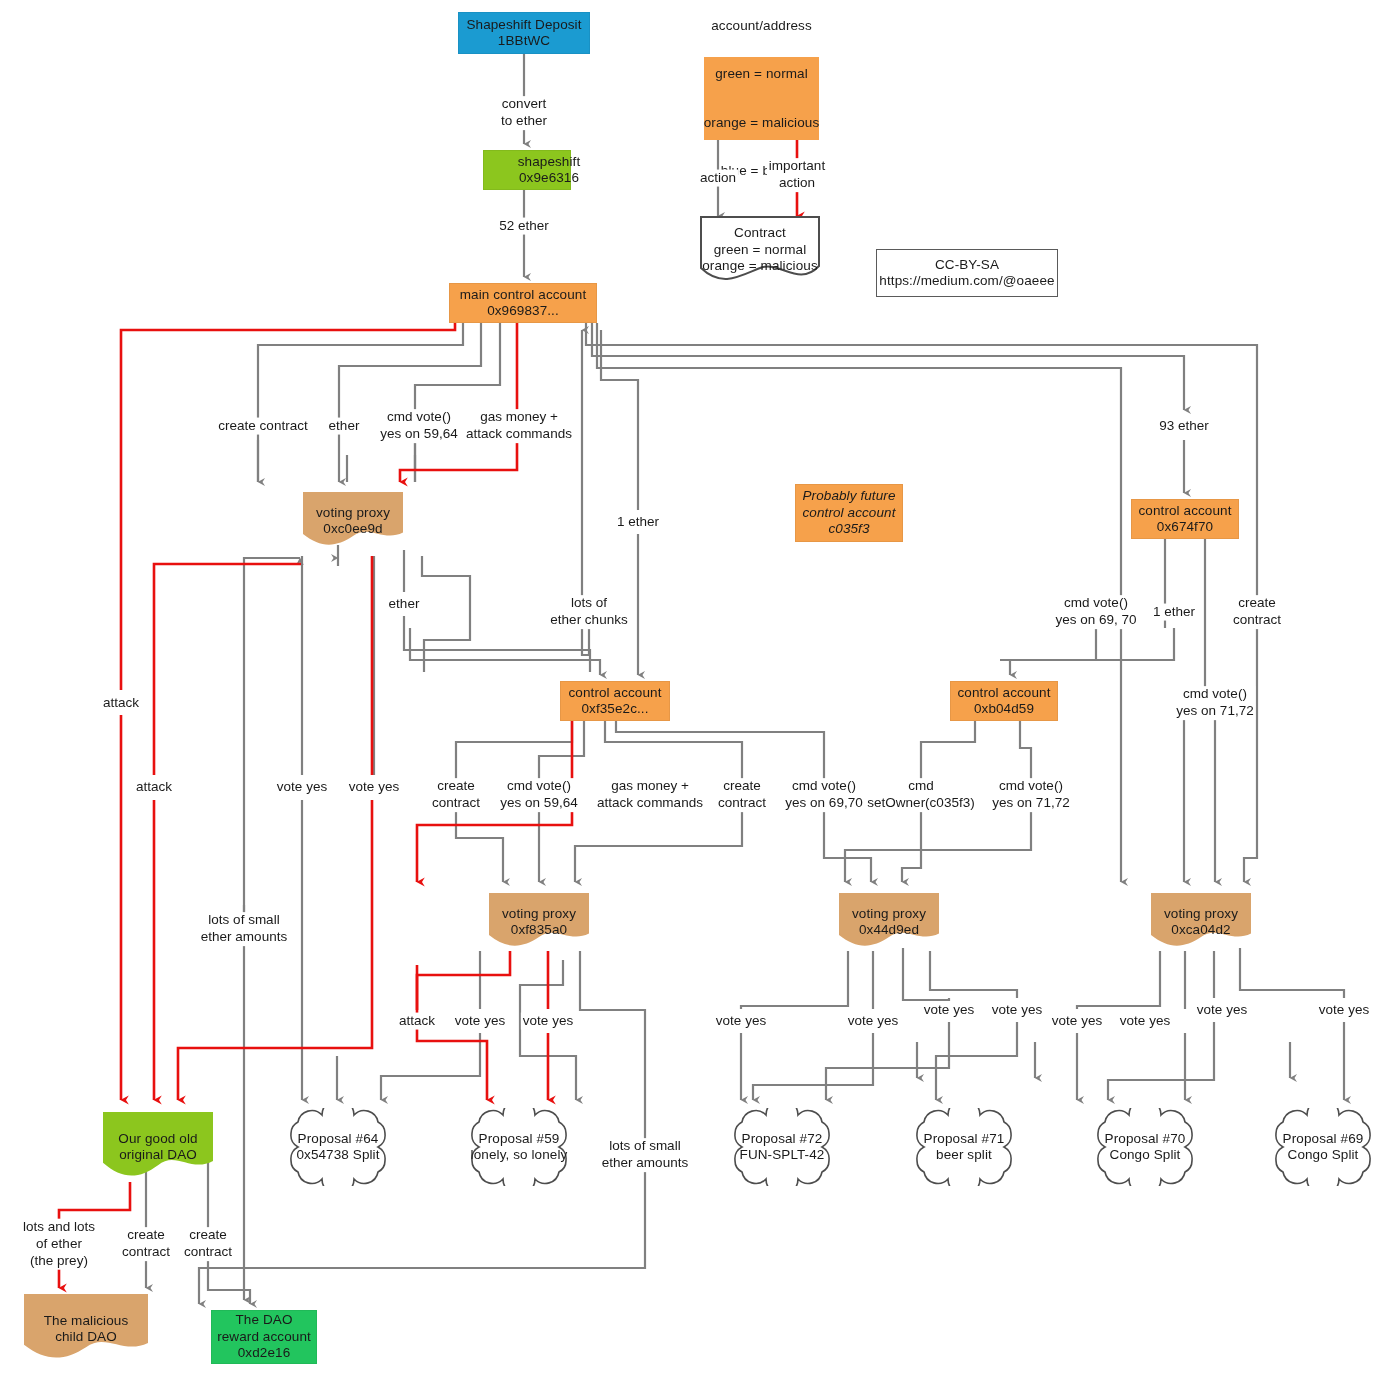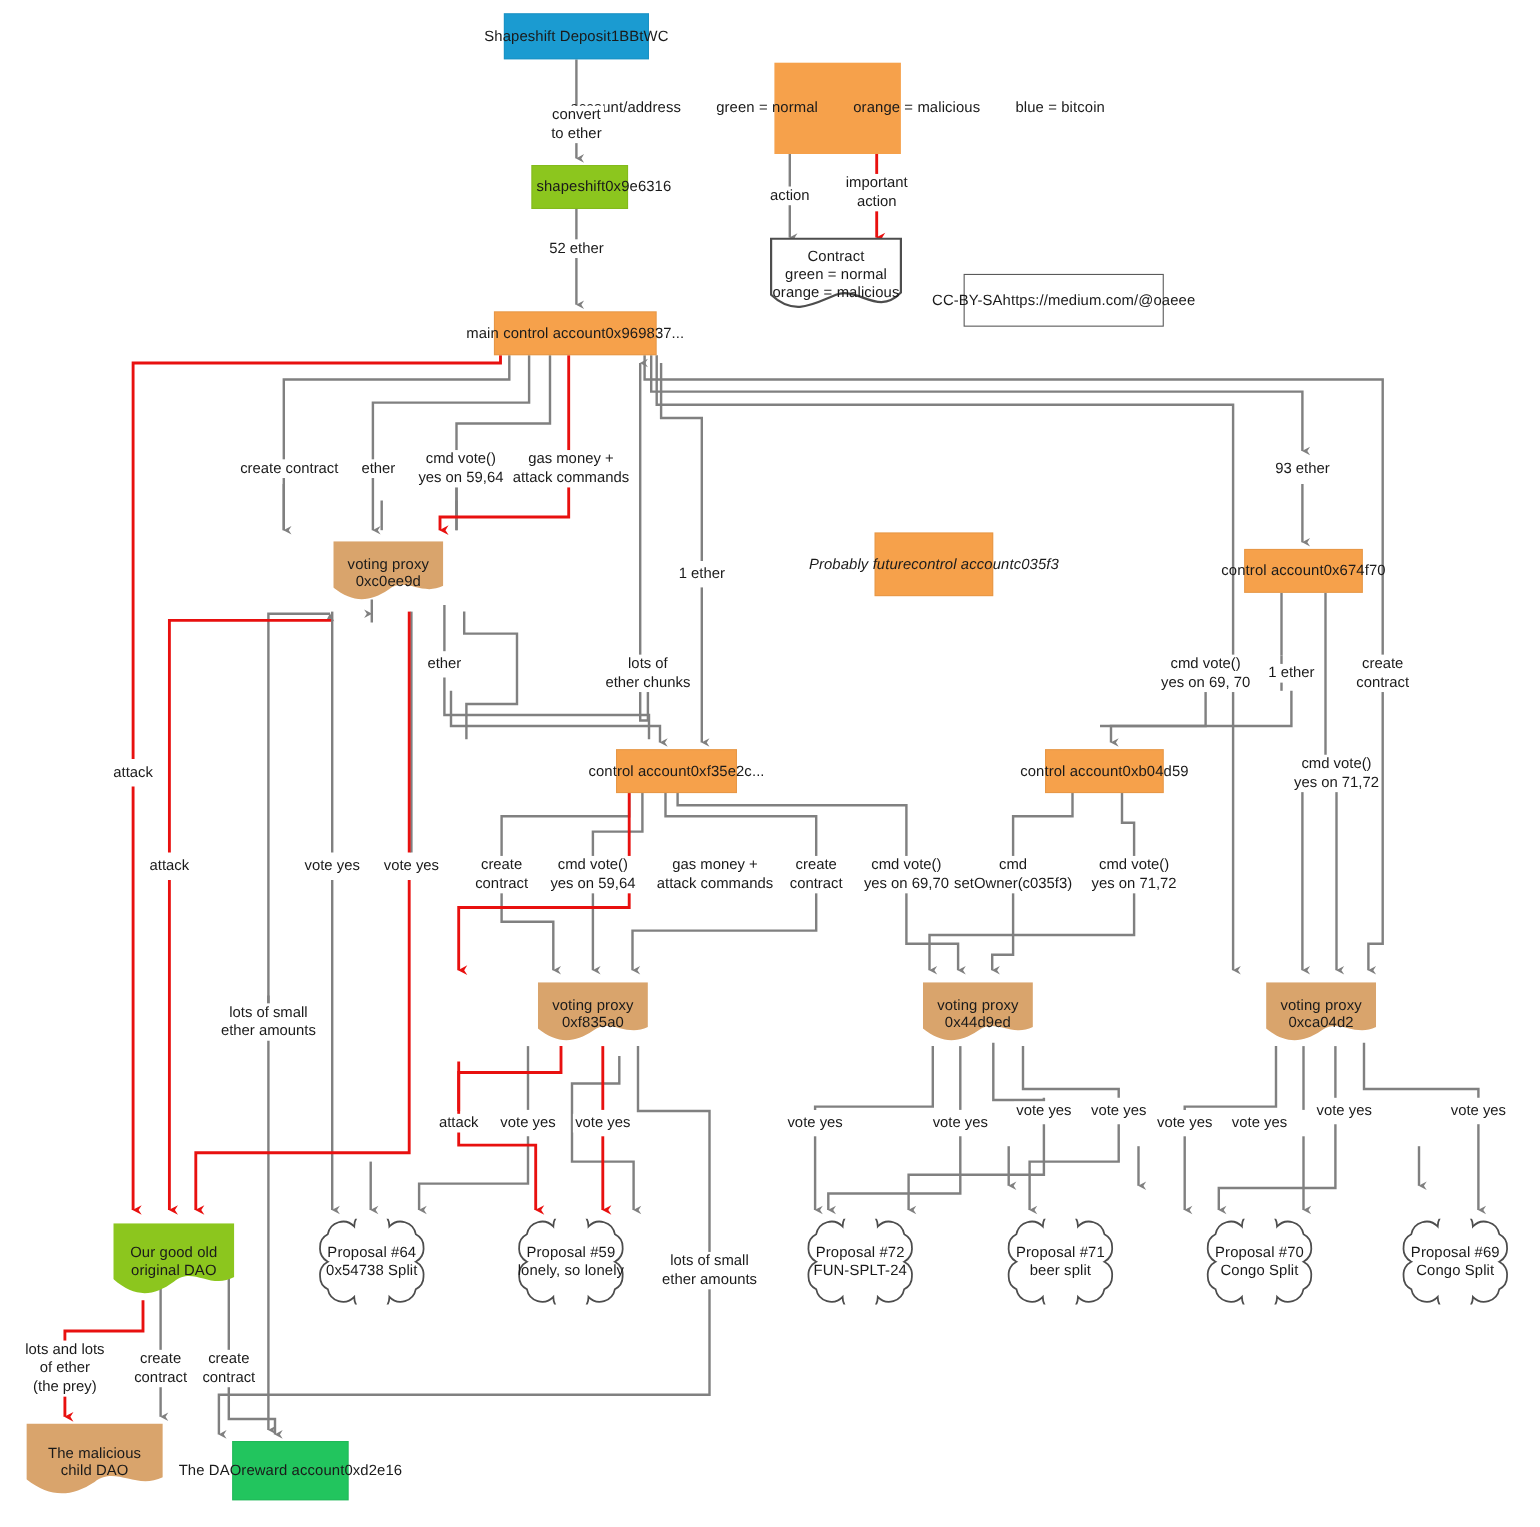--- a/index.html
+++ b/index.html
@@ -1,21 +1,21 @@
 <!DOCTYPE html>
 <html><head>
 <meta charset="utf-8">
 <title>The DAO attack flow diagram</title>
 <style>
   html,body{margin:0;padding:0;background:#fff;}
   body{font-family:"Liberation Sans","DejaVu Sans",sans-serif;}
   #stage{position:relative;width:1400px;height:1388px;background:#fff;overflow:hidden;}
   #wires{position:absolute;left:0;top:0;width:1400px;height:1388px;}
 
-  .node{position:absolute;box-sizing:border-box;display:flex;flex-direction:row;
+  .node{position:absolute;box-sizing:border-box;display:flex;flex-direction:column;
         align-items:center;justify-content:center;text-align:center;color:#1a1a1a;
         font-size:13.5px;line-height:1.22;letter-spacing:.1px;}
   .node span{display:block;white-space:nowrap;}
 
   .acct{border:1px solid rgba(0,0,0,.06);}
   .orange{background:#F6A14B;gap:32px;}
 
   
   .contract{background:transparent;}
   .contract .wav{position:absolute;left:0;top:0;width:100%;height:100%;z-index:0;}
@@ -314,21 +314,21 @@
           <span>Proposal #59</span>
           <span>lonely, so lonely</span>
         </div>
       </div>
       <div class="node cloud" style="left: 716px; top: 1108px; width: 132px; height: 78px;">
         <svg class="cl" viewBox="0 0 132 78" preserveAspectRatio="none">
           <path d="M26,14 A14,14 0 0,1 50,7 A15,15 0 0,1 82,7 A14,14 0 0,1 106,14 A13,13 0 0,1 113,26 A13,13 0 0,1 106,39 A13,13 0 0,1 113,52 A13,13 0 0,1 106,64 A14,14 0 0,1 82,71 A15,15 0 0,1 50,71 A14,14 0 0,1 26,64 A13,13 0 0,1 19,52 A13,13 0 0,1 26,39 A13,13 0 0,1 19,26 A13,13 0 0,1 26,14 Z" fill="#ffffff" stroke="#4d4d4d" stroke-width="1.6"></path>
         </svg>
         <div class="txt">
           <span>Proposal #72</span>
-          <span>FUN-SPLT-24</span>
+          <span>FUN-SPLT-42</span>
         </div>
       </div>
       <div class="node cloud" style="left: 898px; top: 1108px; width: 132px; height: 78px;">
         <svg class="cl" viewBox="0 0 132 78" preserveAspectRatio="none">
           <path d="M26,14 A14,14 0 0,1 50,7 A15,15 0 0,1 82,7 A14,14 0 0,1 106,14 A13,13 0 0,1 113,26 A13,13 0 0,1 106,39 A13,13 0 0,1 113,52 A13,13 0 0,1 106,64 A14,14 0 0,1 82,71 A15,15 0 0,1 50,71 A14,14 0 0,1 26,64 A13,13 0 0,1 19,52 A13,13 0 0,1 26,39 A13,13 0 0,1 19,26 A13,13 0 0,1 26,14 Z" fill="#ffffff" stroke="#4d4d4d" stroke-width="1.6"></path>
         </svg>
         <div class="txt">
           <span>Proposal #71</span>
           <span>beer split</span>
         </div>

